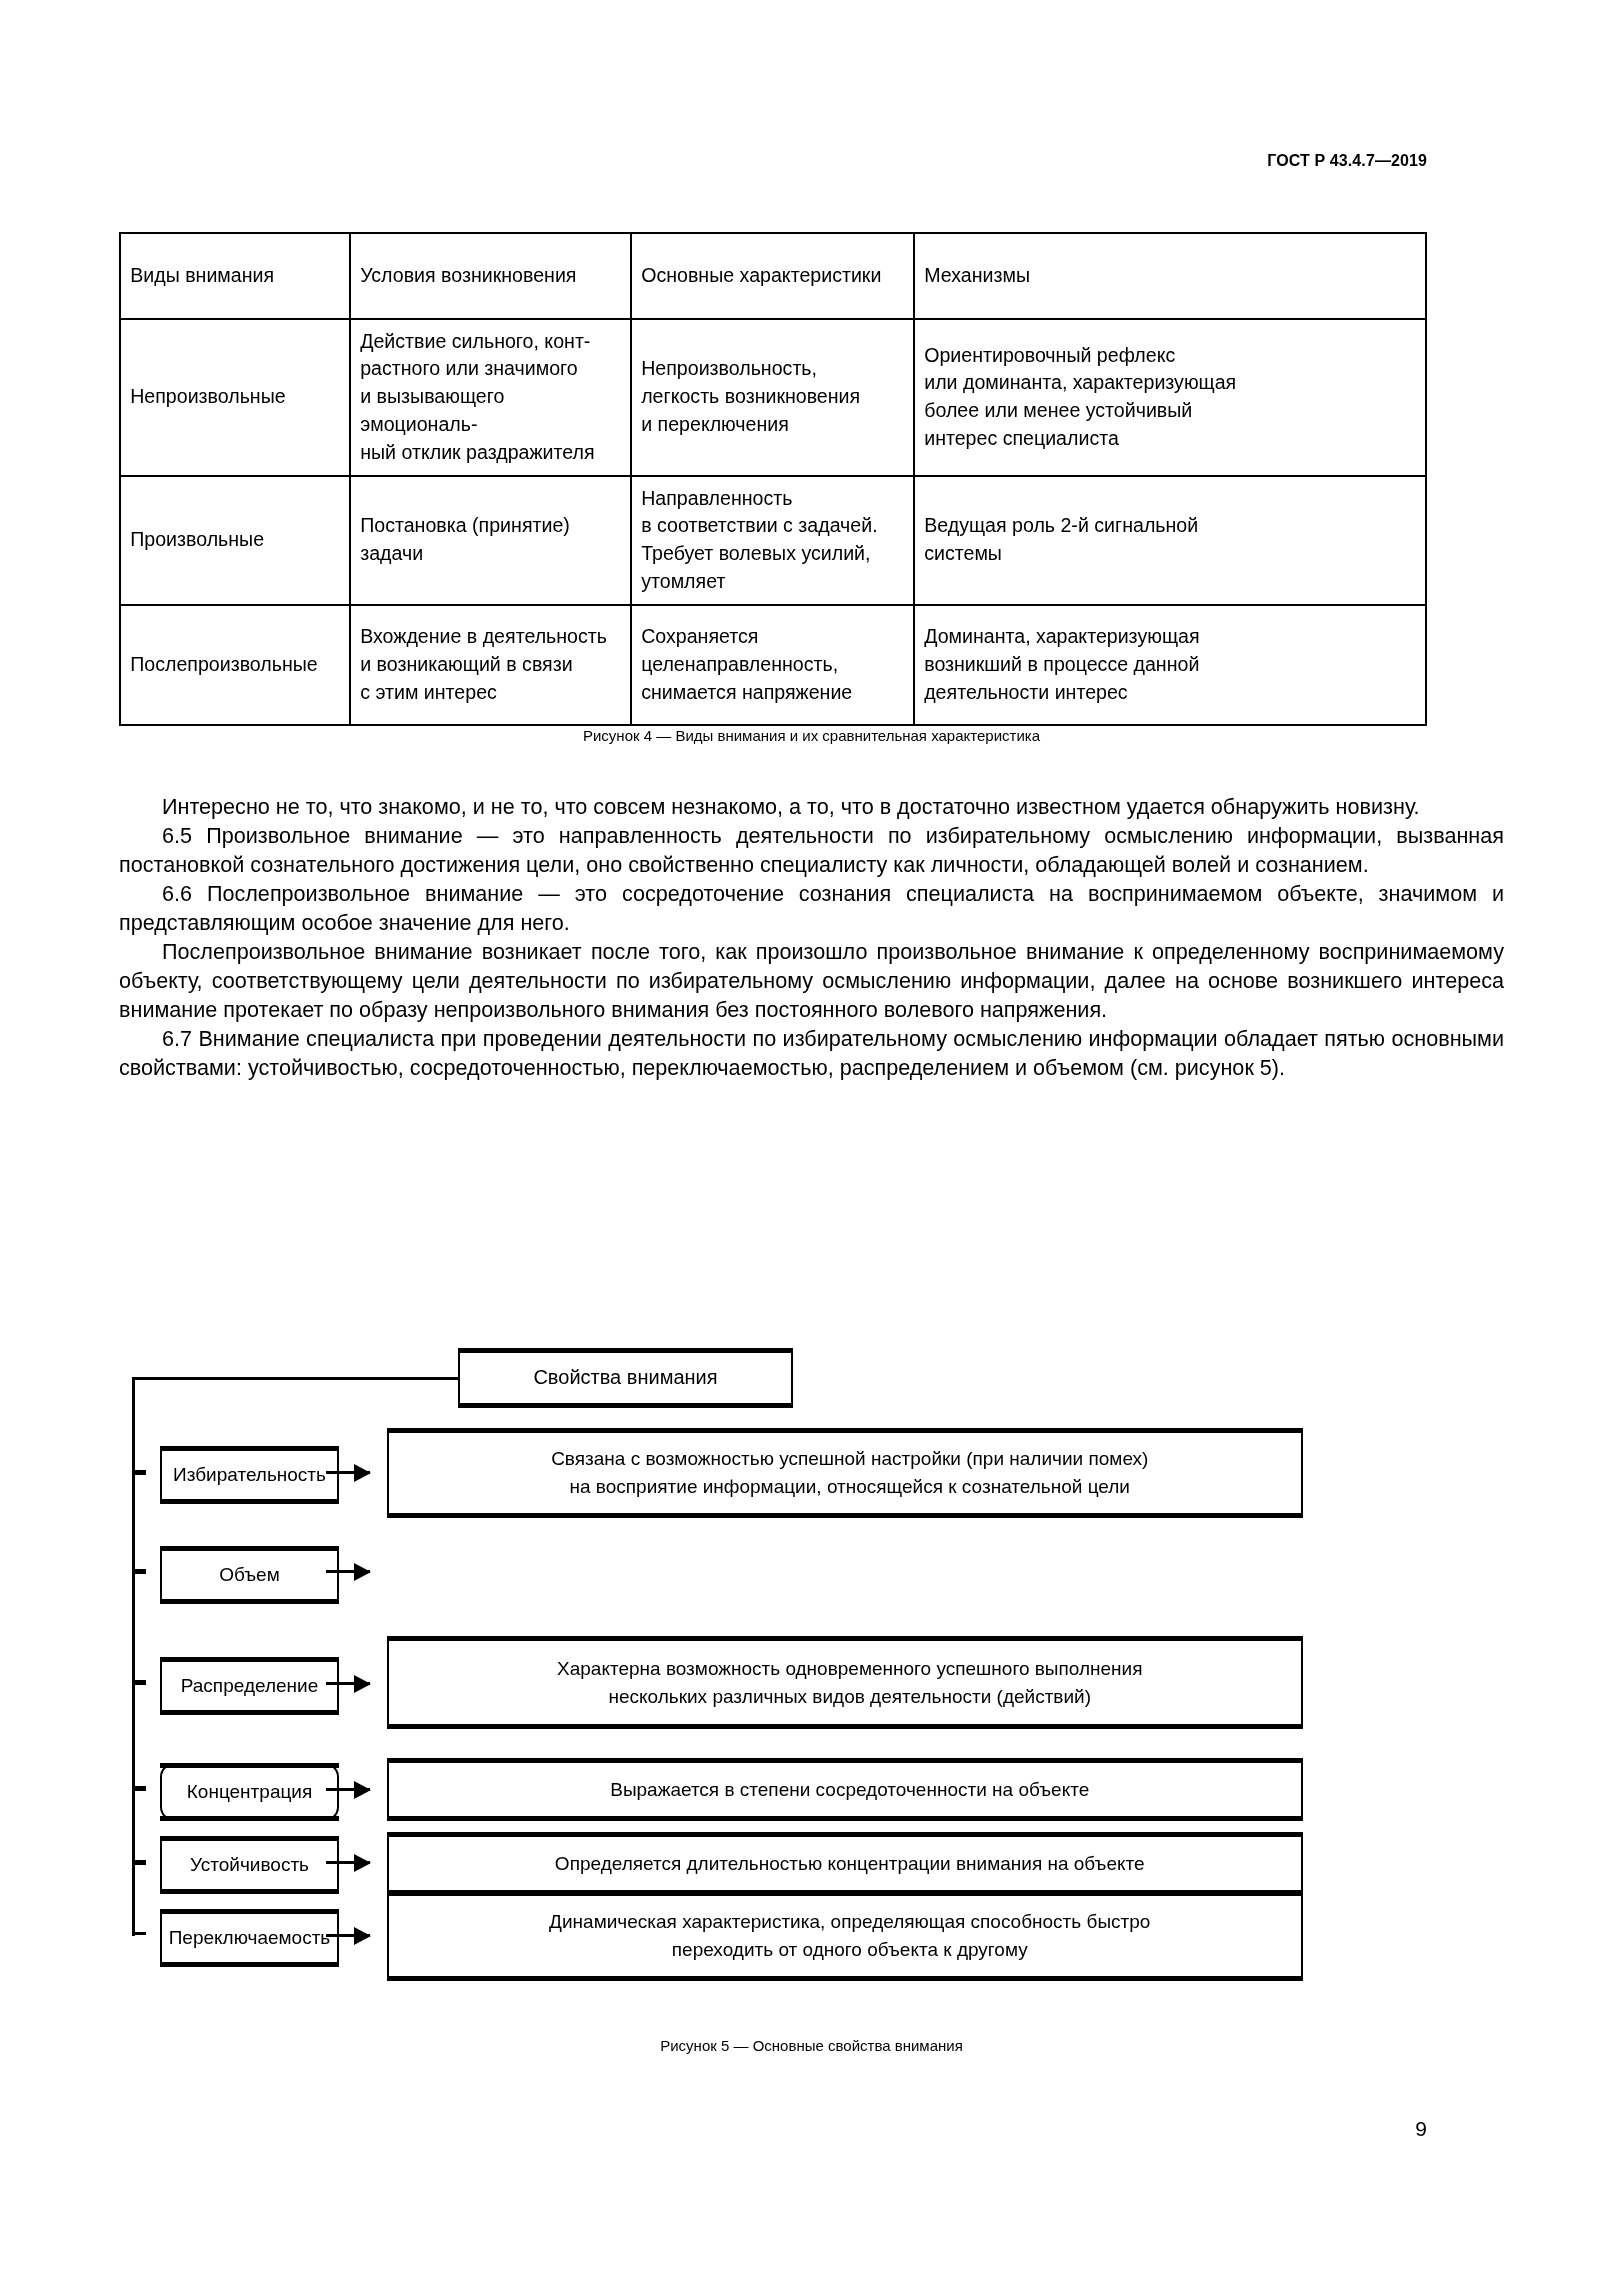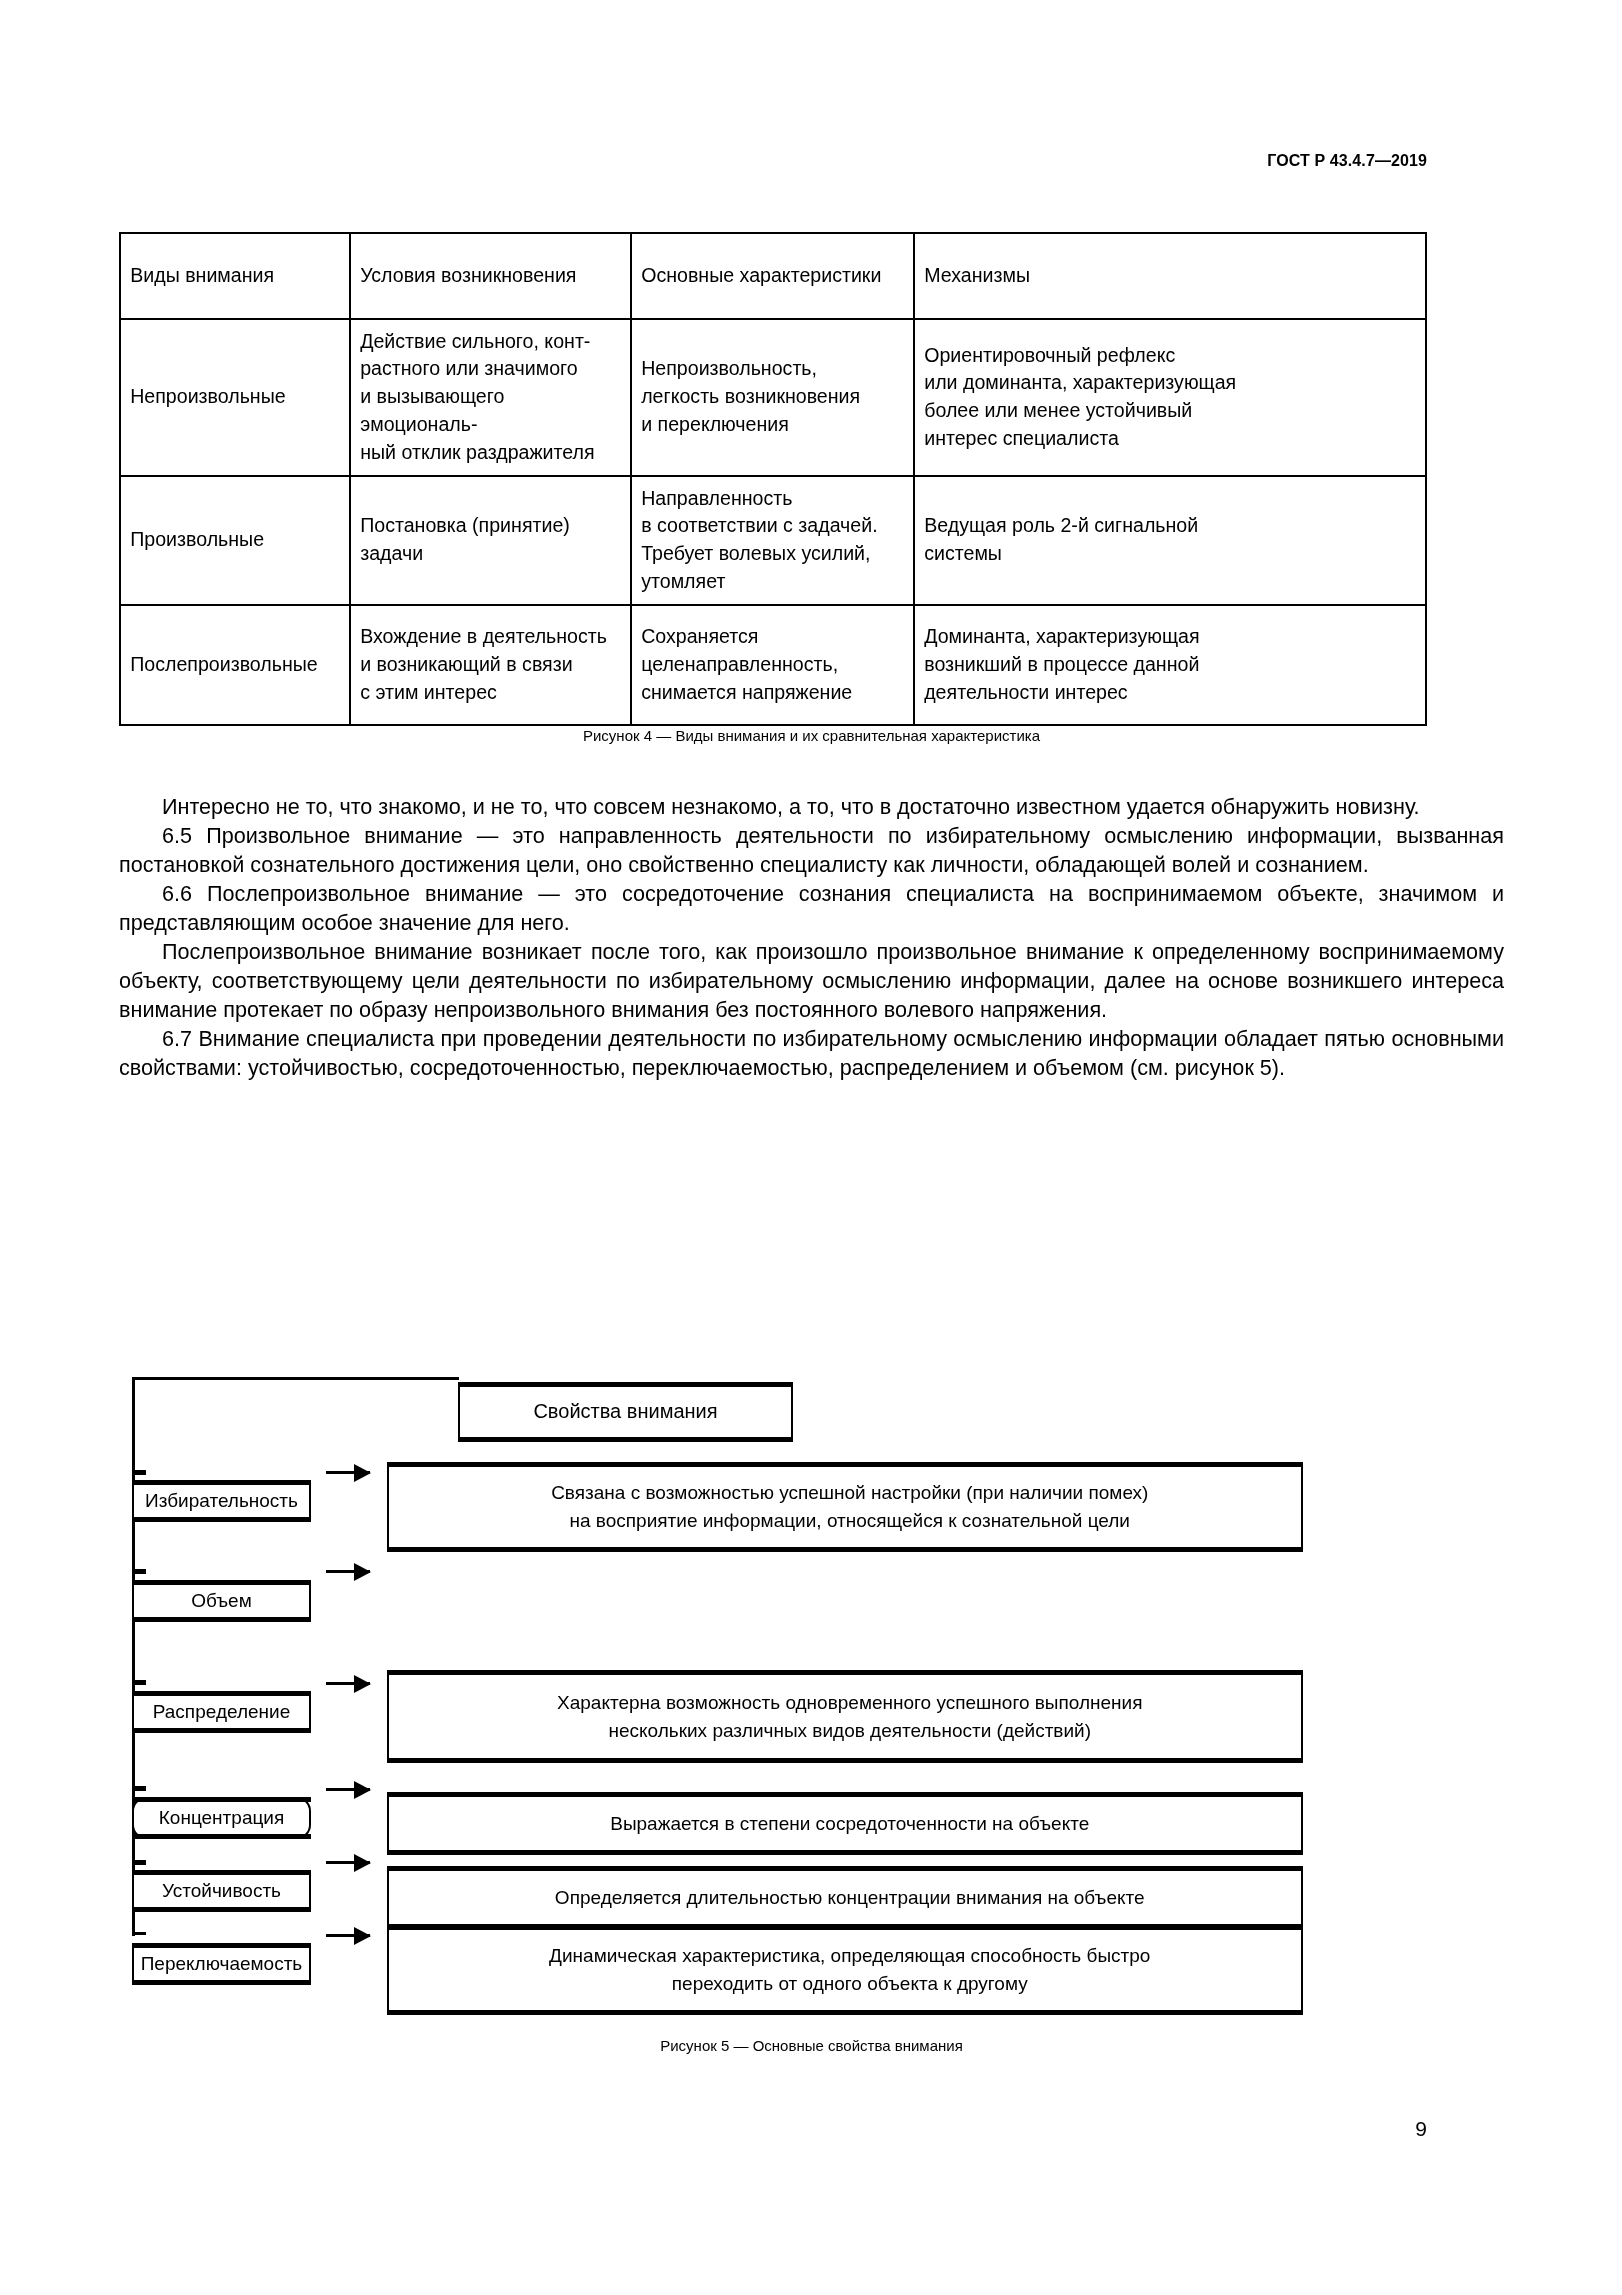--- a/index.html
+++ b/index.html
@@ -103,21 +103,20 @@
     box-sizing: border-box;
     border: 2px solid #000;
     background: #fff;
     display: flex;
     align-items: center;
     justify-content: center;
     text-align: center;
     font-size: 19px;
     line-height: 1.46;
     padding: 2.6px 6.5px;
-    margin-top: 34px;
   }
   
   .dg-box::before,
   .dg-box::after {
     content: "";
     position: absolute;
     left: -2px;
     right: -2px;
     height: 4.6px;
     background: #000;
@@ -126,23 +125,23 @@
   .dg-box::after  { bottom: -2px; }
 
   .dg-title {
     left: 339px;
     top: 0px;
     width: 335px;
     height: 60px;
     font-size: 20px;
   }
   .dg-label {
-    left: 13px;
+    left: 41px;
     width: 179px;
-    height: 42px;
+    height: 58px;
   }
   .dg-desc {
     left: 268px;
     width: 916px;
     padding-left: 16px;
   }
 
   
   .ln {
     position: absolute;

